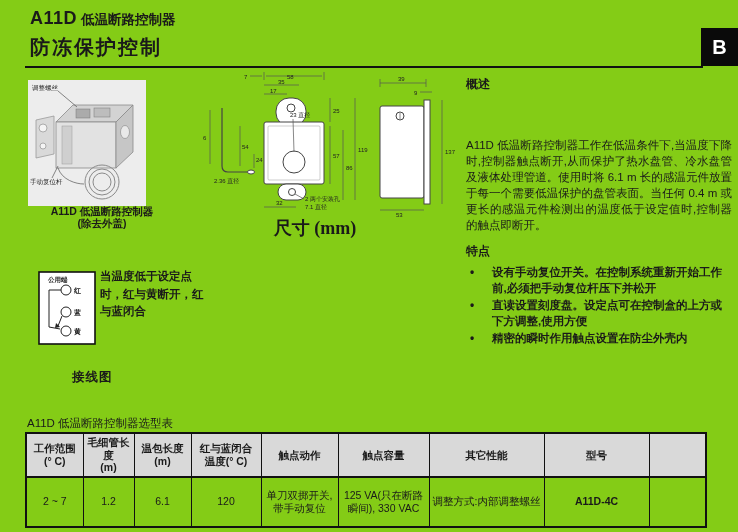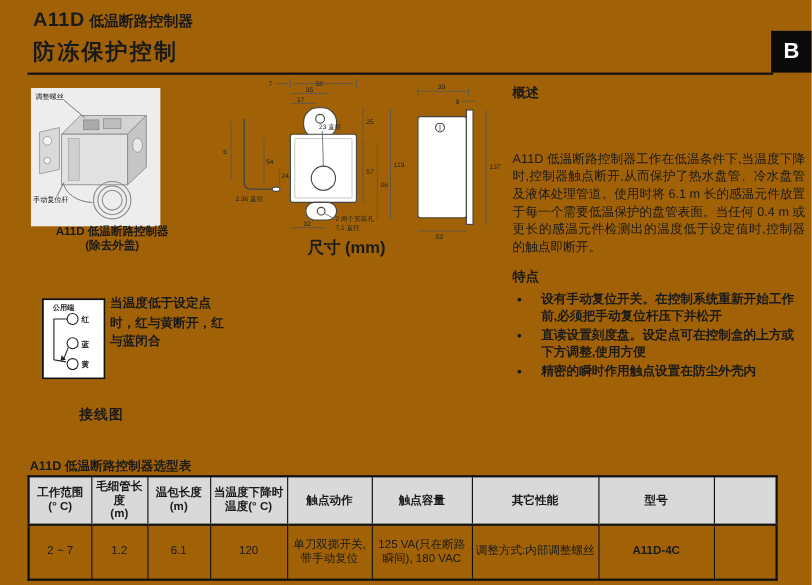--- a/index.html
+++ b/index.html
@@ -1,53 +1,53 @@
 <!DOCTYPE html>
 <html><head>
 <meta charset="utf-8">
 <style>
   * { margin: 0; padding: 0; box-sizing: border-box; }
   html,body { background:#fff; }
   body { font-family: "Liberation Sans", "DejaVu Sans", sans-serif; color:#1a1a1a; }
-  .page { position: relative; width: 738px; height: 532px; background: #a16207; overflow: hidden; }
+  .page { position: relative; width: 738px; height: 532px; background: #84cc16; overflow: hidden; }
 
   
   .title-line { position: absolute; left: 30px; top: 8px; white-space: nowrap; }
   .title-model { font-size: 18px; font-weight: bold; letter-spacing: .5px; }
   .title-name { font-size: 13.5px; font-weight: bold; margin-left: 4px; }
   .page-heading { position: absolute; left: 30px; top: 34px; font-size: 20px; font-weight: bold; letter-spacing: 2px; }
   .rule { position: absolute; left: 25px; top: 66px; width: 678px; height: 0; border-top: 2.5px solid #111; }
   .tab-b { position: absolute; left: 701px; top: 28px; width: 37px; height: 38px; background: #0a0a0a; color: #fff;
            display:flex; align-items:center; justify-content:center; font-size: 20px; font-weight: bold; }
 
   
   .product-fig { position: absolute; left: 28px; top: 80px; }
   .product-caption { position: absolute; left: 22px; top: 205px; width: 160px; text-align: center;
                      font-weight: bold; font-size: 10.5px; line-height: 12px; }
 
   
   .dim-fig { position: absolute; left: 192px; top: 70px; }
   .dim-caption { position: absolute; left: 245px; top: 216px; width: 140px; text-align: center;
-                 font-weight: bold; font-size: 15px; }
+                 font-weight: bold; font-size: 18px; font-family: Liberation Serif, serif; }
 
   
   .right-col { position: absolute; left: 466px; top: 76px; width: 266px; }
   .sec-heading { font-size: 12px; font-weight: bold; margin-bottom: 5px; }
   .overview-body { font-size: 11.5px; line-height: 16px; text-align: justify; margin-bottom: 10px; margin-top: 44px; }
   .features-list { list-style: none; }
   .features-list li { position: relative; font-size: 11.5px; line-height: 15.5px; padding-left: 26px; margin-bottom: 2px; font-weight: bold; }
   .features-list li::before { content: "•"; position: absolute; left: 4px; top: 0; font-size: 12px; }
 
   
   .wiring-fig { position: absolute; left: 38px; top: 271px; }
   .wiring-desc { position: absolute; left: 100px; top: 268px; width: 104px; font-size: 11.5px; font-weight: bold; line-height: 17.5px; }
   .wiring-caption { position: absolute; left: 72px; top: 369px; font-size: 12.5px; font-weight: bold; letter-spacing: 1px; }
 
   
-  .table-title { position: absolute; left: 27px; top: 416px; font-size: 11.5px; font-weight: bold; }
+  .table-title { position: absolute; left: 27px; top: 416px; font-size: 11.5px; font-weight: normal; }
   table.sel { position: absolute; left: 25px; top: 432px; border-collapse: collapse; table-layout: fixed; width: 680px; }
   table.sel th, table.sel td { border: 1px solid #111; font-size: 10.5px; vertical-align: middle; padding: 2px 3px; }
   table.sel { border: 2px solid #111; }
   table.sel th { background: #d9d9d9; font-weight: bold; text-align: center; white-space: pre-line; height: 32px; border-bottom: 2px solid #111; line-height: 12.5px; }
   table.sel td { height: 50px; text-align: center; line-height: 13px; }
   td.left-cell { text-align: left; padding-left: 6px; padding-right: 4px; }
   td.model-cell { font-weight: bold; }
 
   svg text { font-family: "Liberation Sans", "DejaVu Sans", sans-serif; fill: #222; }
   .dimtext { font-size: 6px; }
@@ -204,37 +204,37 @@
         <col style="width:57px">
     </colgroup>
     <thead>
       <tr>
         <th>工作范围
 (° C)</th>
         <th>毛细管长度
 (m)</th>
         <th>温包长度
 (m)</th>
-        <th>当温度下降时
+        <th>红与蓝闭合
 温度(° C)</th>
         <th>触点动作</th>
         <th>触点容量</th>
         <th>其它性能</th>
         <th>型号</th>
         <th></th>
       </tr>
     </thead>
     <tbody>
       <tr>
         <td>2 ~ 7</td>
         <td>1.2</td>
         <td>6.1</td>
         <td>120</td>
         <td>单刀双掷开关, 带手动复位</td>
-        <td class="left-cell">125 VA(只在断路瞬间), 180 VAC</td>
+        <td class="left-cell">125 VA(只在断路瞬间), 330 VAC</td>
         <td class="left-cell">调整方式:内部调整螺丝</td>
         <td class="model-cell">A11D-4C</td>
         <td></td>
       </tr>
     </tbody>
   </table>
 
 </div>
 
 </body></html>

